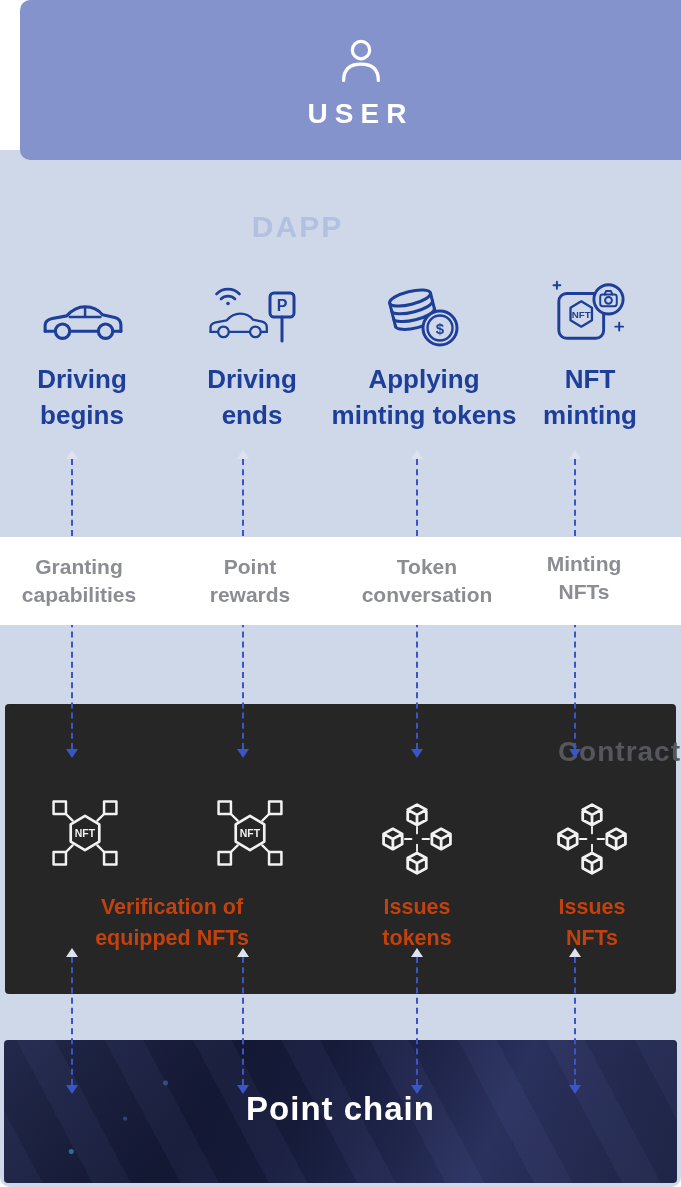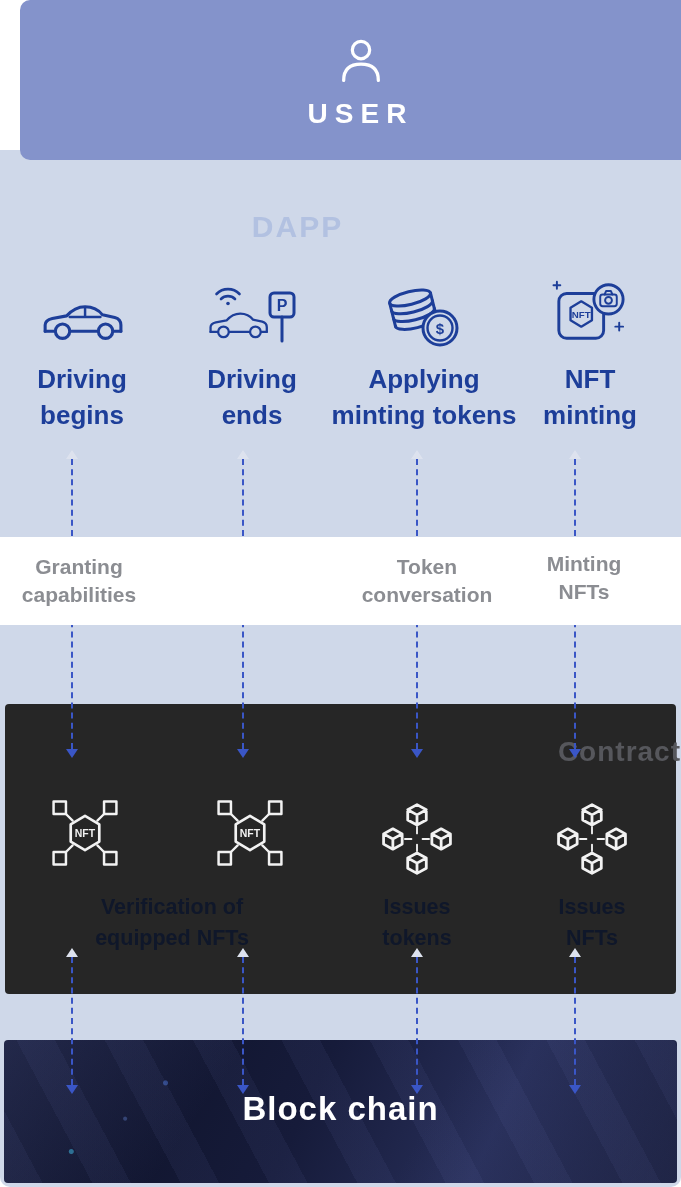--- a/index.html
+++ b/index.html
@@ -25,21 +25,21 @@
   
   .band{position:absolute;left:0;top:537px;width:681px;height:88px;background:#ffffff;z-index:6;}
   .band .blbl{position:absolute;top:16px;transform:translateX(-50%);text-align:center;color:#8b8d92;
               font-size:21px;font-weight:600;line-height:1.32;white-space:pre-line;}
 
   
   .contract{position:absolute;left:5px;top:704px;width:671px;height:290px;background:#262626;border-radius:4px;z-index:1;}
   .contract-title{position:absolute;left:0;top:736px;width:681px;text-align:right;color:#56575c;
                   font-size:28px;font-weight:bold;letter-spacing:1px;z-index:2;}
   .contract-ic{position:absolute;top:793px;transform:translateX(-50%);color:#f2f2f2;z-index:2;}
-  .contract-lbl{position:absolute;top:892px;transform:translateX(-50%);text-align:center;color:#0f172a;
+  .contract-lbl{position:absolute;top:892px;transform:translateX(-50%);text-align:center;color:#c2410c;
                 font-size:21.5px;font-weight:bold;line-height:1.42;white-space:pre-line;z-index:2;}
 
   
   .blockchain{position:absolute;left:4px;top:1040px;width:673px;height:143px;border-radius:4px;z-index:1;overflow:hidden;
       background:
         radial-gradient(circle at 10% 78%, rgba(70,210,255,.45) 0 2px, transparent 3px),
         radial-gradient(circle at 24% 30%, rgba(90,140,255,.4) 0 2px, transparent 3px),
         radial-gradient(circle at 18% 55%, rgba(120,160,255,.3) 0 1.5px, transparent 2.5px),
         linear-gradient(125deg, rgba(95,105,175,.28) 0%, rgba(20,24,50,0) 32%),
         linear-gradient(300deg, rgba(95,105,175,.22) 0%, rgba(20,24,50,0) 38%),
@@ -165,20 +165,22 @@
   </div>
   <div class="arrow" style="left:568px;top:450px;height:308px;">
     <span class="ah-up"></span>
       <span class="line"></span>
       <span class="ah-down"></span>
   </div>
 
   <div class="band">
     <div class="blbl" style="left:79px;">Granting
 capabilities</div>
+    <div class="blbl" style="left:250px;">Point
+rewards</div>
     <div class="blbl" style="left:427px;">Token
 conversation</div>
     <div class="blbl" style="left:584px;top:13px;">Minting
 NFTs</div>
   </div>
 
   <div class="contract"></div>
   <div class="contract-title">Contract</div>
 
   <div class="contract-ic" style="left:85px;">
@@ -244,16 +246,16 @@
       <span class="line"></span>
       <span class="ah-down"></span>
   </div>
   <div class="arrow" style="left:568px;top:948px;height:146px;">
     <span class="ah-up"></span>
       <span class="line"></span>
       <span class="ah-down"></span>
   </div>
 
   <div class="blockchain">
-    <div class="blockchain-title">Block chain</div>
+    <div class="blockchain-title">Point chain</div>
   </div>
 
 </div>
 
 </body></html>

